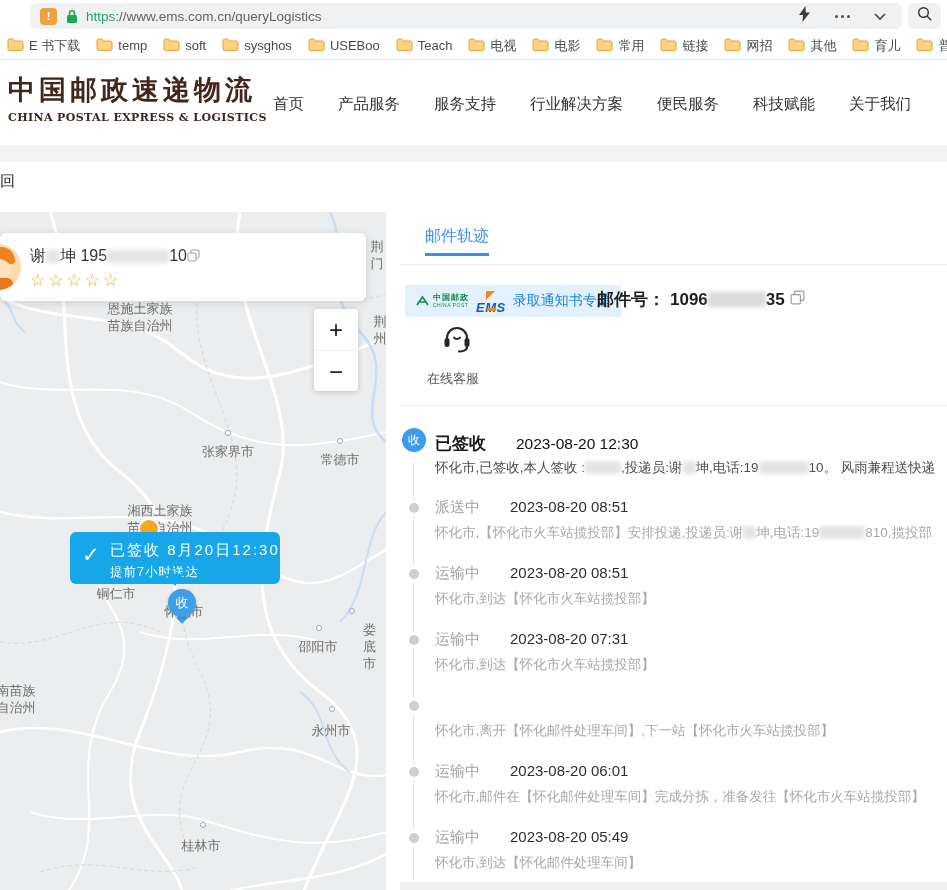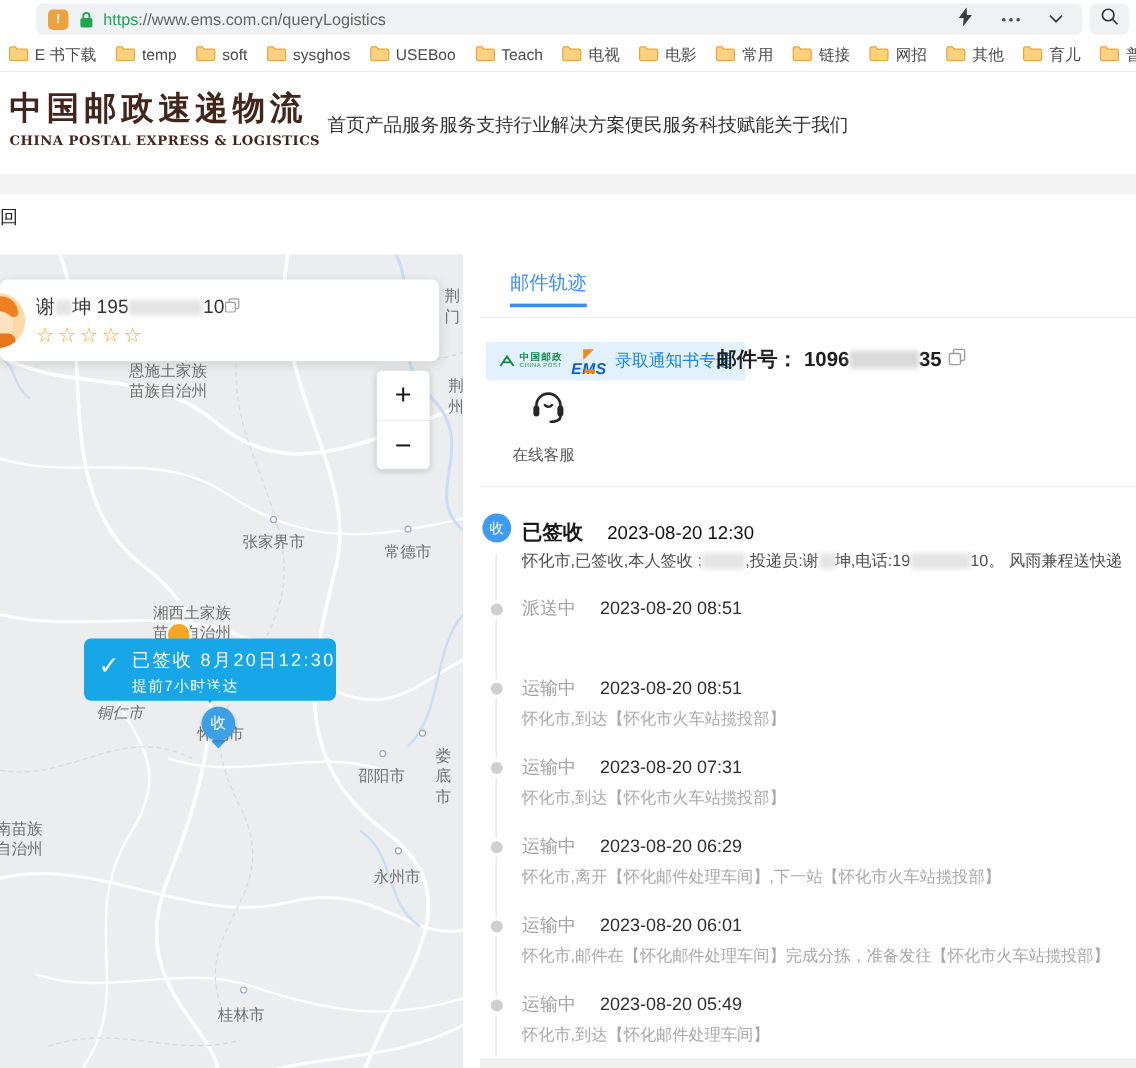--- a/index.html
+++ b/index.html
@@ -29,21 +29,21 @@
     border-bottom:1px solid #e9e9e9; overflow:hidden; white-space:nowrap; }
   .bm-item { display:flex; align-items:center; gap:5px; font-size:13px; color:#4a4a4a; flex:0 0 auto; }
 
   
   .site-header { position:absolute; left:0; top:61px; width:947px; height:84px; background:#fff; }
   .logo { position:absolute; left:8px; top:11px; color:#43251b; }
   .logo-title { font-family:"DejaVu Serif","Liberation Serif",serif; font-weight:bold;
     font-size:27px; letter-spacing:4px; }
   .logo-sub { font-family:"DejaVu Serif","Liberation Serif",serif; font-weight:bold;
     font-size:11px; letter-spacing:0.4px; margin-top:3px; }
-  .main-nav { position:absolute; left:273px; top:33px; display:flex; 
+  .main-nav { position:absolute; left:273px; top:33px; display:flex; gap:34px;
     font-size:15.5px; color:#333; }
   .main-nav span { cursor:pointer; }
 
   .gray-band { position:absolute; left:0; top:145px; width:947px; height:17px; background:#f3f3f4; }
   .back-label { position:absolute; left:0px; top:172px; font-size:15px; color:#222; }
 
   
   .map { position:absolute; left:0; top:212px; width:386px; height:678px;
     background:#ebedee; overflow:hidden; }
   .map svg.roads { position:absolute; left:0; top:0; }
@@ -115,21 +115,21 @@
   .svc-label { position:absolute; left:27px; top:158px; font-size:13px; color:#555; }
 
   .tl-line { position:absolute; left:13px; top:250px; width:1px; height:418px; background:#e4e4e4; }
   .tl-entry { position:absolute; left:35px; width:512px; height:66px; }
   .tl-node { position:absolute; left:-26px; top:5px; width:10px; height:10px; border-radius:50%;
     background:#cfcfcf; box-shadow:0 0 0 3px #fff; }
   .tl-badge { position:absolute; left:-33px; top:-4px; width:24px; height:24px; border-radius:50%;
     background:#3f9bf0; color:#fff; font-size:12px; display:flex; align-items:center;
     justify-content:center; box-shadow:0 0 0 3px #fff; }
   .tl-status { font-size:15px; color:#a2a2a2; }
-  .tl-time { font-size:15px; color:#2e2e2e; margin-left:20px; }
+  .tl-time { font-size:15px; color:#2e2e2e; margin-left:30px; }
   .tl-entry.active .tl-status { font-size:17px; font-weight:bold; color:#1a1a1a; }
   .tl-entry.active .tl-time { font-size:15.5px; color:#111; }
   .tl-detail { position:absolute; left:0; top:26px; width:512px; white-space:nowrap;
     overflow:hidden; font-size:13.5px; color:#a8a8a8; }
   .tl-entry.active .tl-detail { color:#4c4c4c; top:27px; }
 
   .blur { display:inline-block; height:13px; border-radius:2px; background:#e4e4e4;
     filter:blur(2px); vertical-align:-2px; }
   .mail-no .blur { height:15px; background:#dadada; }
 
@@ -337,21 +337,21 @@
       <div class="mc">收</div>
     </div>
   <div class="map-label" style="left: 140px; top: 88px;">恩施土家族
 苗族自治州</div>
       <div class="map-label" style="left: 377px; top: 26px;">荆门</div>
       <div class="map-label" style="left: 380px; top: 101px;">荆州</div>
       <div class="map-label" style="left: 228px; top: 231px;">张家界市</div>
       <div class="map-label" style="left: 340px; top: 239px;">常德市</div>
       <div class="map-label" style="left: 160px; top: 290px;">湘西土家族
 苗族自治州</div>
-      <div class="map-label" style="left: 100px; top: 373px; font-style: italic;">铜仁市</div>
+      <div class="map-label" style="left: 116px; top: 373px;">铜仁市</div>
       <div class="map-label" style="left: 184px; top: 391px;">怀化市</div>
       <div class="map-label" style="left: 366px; top: 409px; text-align: right;">娄底市</div>
       <div class="map-label" style="left: 318px; top: 426px;">邵阳市</div>
       <div class="map-label" style="left: 331px; top: 510px;">永州市</div>
       <div class="map-label" style="left: 201px; top: 625px;">桂林市</div>
       <div class="map-label" style="left: 16px; top: 470px;">南苗族
 自治州</div>
       <div class="city-dot" style="left: 225px; top: 218px;"></div>
       <div class="city-dot" style="left: 337px; top: 226px;"></div>
       <div class="city-dot" style="left: 110px; top: 362px;"></div>
@@ -408,34 +408,34 @@
     <div class="tl-line"></div>
     <div>
         <div class="tl-entry active" style="top: 220px;">
           <div class="tl-badge">收</div>
           <div><span class="tl-status">已签收</span><span class="tl-time">2023-08-20 12:30</span></div>
           <div class="tl-detail"><span>怀化市,已签收,本人签收 :</span><span class="blur" style="width: 36px;"></span><span>,投递员:谢</span><span class="blur" style="width: 13px;"></span><span>坤,电话:19</span><span class="blur" style="width: 50px;"></span><span>10。 风雨兼程送快递</span></div>
         </div>
         <div class="tl-entry" style="top: 286px;">
           <div class="tl-node"></div>
           <div><span class="tl-status">派送中</span><span class="tl-time">2023-08-20 08:51</span></div>
+          <div class="tl-detail"><span>怀化市,【怀化市火车站揽投部】安排投递,投递员:谢</span><span class="blur" style="width: 13px;"></span><span>坤,电话:19</span><span class="blur" style="width: 46px;"></span><span>810,揽投部</span></div>
         </div>
         <div class="tl-entry" style="top: 352px;">
           <div class="tl-node"></div>
           <div><span class="tl-status">运输中</span><span class="tl-time">2023-08-20 08:51</span></div>
           <div class="tl-detail"><span>怀化市,到达【怀化市火车站揽投部】</span></div>
         </div>
         <div class="tl-entry" style="top: 418px;">
           <div class="tl-node"></div>
           <div><span class="tl-status">运输中</span><span class="tl-time">2023-08-20 07:31</span></div>
           <div class="tl-detail"><span>怀化市,到达【怀化市火车站揽投部】</span></div>
         </div>
         <div class="tl-entry" style="top: 484px;">
           <div class="tl-node"></div>
-          <div><span class="tl-status">运输中</span><span class="tl-time">2023-08-20 06:29</span></div>
           <div class="tl-detail"><span>怀化市,离开【怀化邮件处理车间】,下一站【怀化市火车站揽投部】</span></div>
         </div>
         <div class="tl-entry" style="top: 550px;">
           <div class="tl-node"></div>
           <div><span class="tl-status">运输中</span><span class="tl-time">2023-08-20 06:01</span></div>
           <div class="tl-detail"><span>怀化市,邮件在【怀化邮件处理车间】完成分拣，准备发往【怀化市火车站揽投部】</span></div>
         </div>
         <div class="tl-entry" style="top: 616px;">
           <div class="tl-node"></div>
           <div><span class="tl-status">运输中</span><span class="tl-time">2023-08-20 05:49</span></div>

